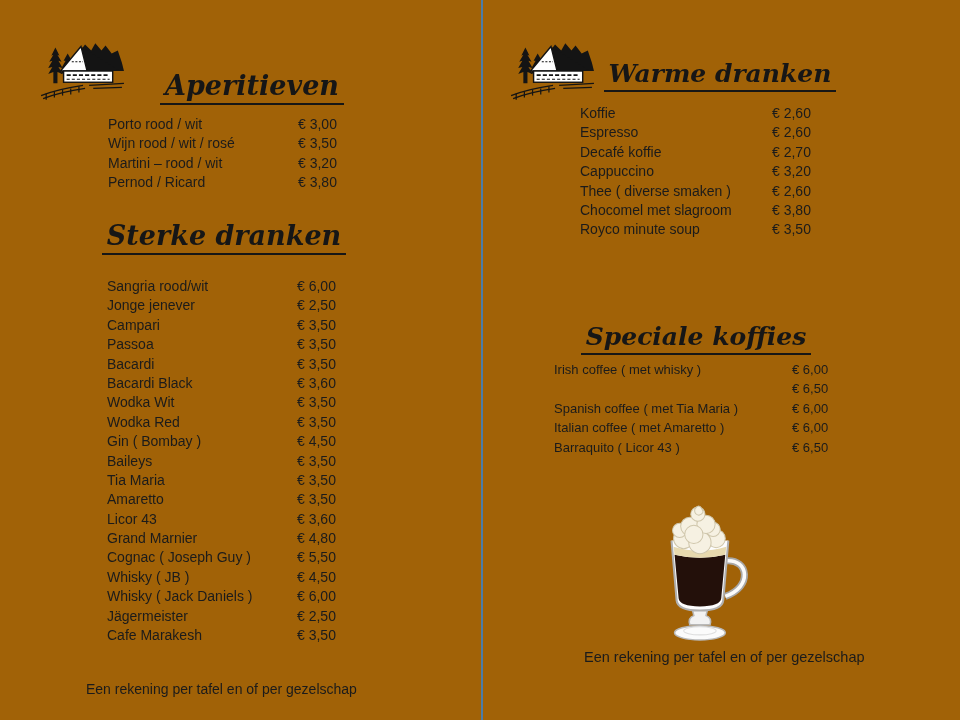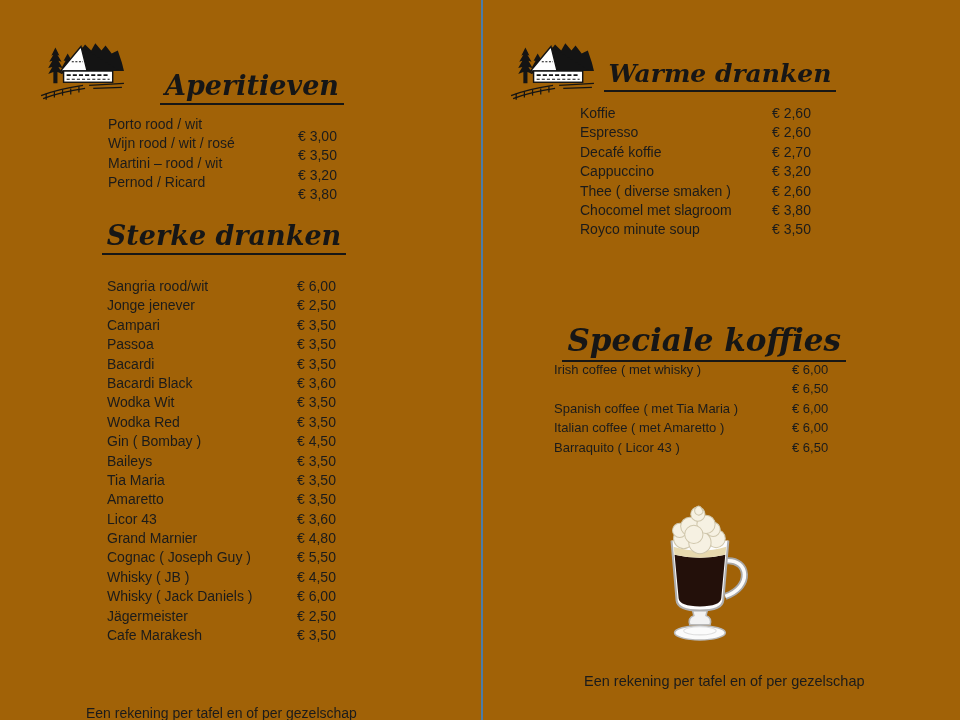--- a/index.html
+++ b/index.html
@@ -28,37 +28,37 @@
     color: #161616;
   }
   .title .tspan {
     display: inline-block;
     border-bottom: 2.5px solid #161616;
     padding: 0 5px 2px 5px;
   }
   #title-aperitieven { left: 102px; top: 70px;  width: 300px; font-size: 27px; }
   #title-sterke      { left: 74px;  top: 220px; width: 300px; font-size: 27px; }
   #title-warme       { left: 570px; top: 59px;  width: 300px; font-size: 25px; }
-  #title-speciale    { left: 546px; top: 322px; width: 300px; font-size: 31px; text-align: right; }
+  #title-speciale    { left: 546px; top: 322px; width: 300px; font-size: 25px; }
 
   .items { position: absolute; font-size: 14px; }
   .row { position: relative; height: 19.4px; line-height: 19.4px; white-space: nowrap; }
   .item-price { position: absolute; top: 0; }
 
   #items-aperitieven { left: 108px; top: 115px; }
   #items-sterke      { left: 107px; top: 277px; }
   #items-warme       { left: 580px; top: 104px; }
   #items-speciale    { left: 554px; top: 360px; font-size: 13px; }
 
-  #items-aperitieven .item-price { left: 190px; margin-top: 12px; }
+  #items-aperitieven .item-price { left: 190px; }
   #items-sterke      .item-price { left: 190px; }
   #items-warme       .item-price { left: 192px; }
   #items-speciale    .item-price { left: 238px; }
 
-  .footer { position: absolute; font-size: 14px; white-space: nowrap; margin-top: 24px; }
+  .footer { position: absolute; font-size: 14px; white-space: nowrap; }
   #footer-left  { left: 86px;  top: 681px; }
   #footer-right { left: 584px; top: 649px; font-size: 14.5px; }
 
   .coffee-photo { position: absolute; left: 648px; top: 502px; width: 114px; height: 142px; }
 </style>
 </head>
 <body>
 
 <div class="canvas">
 

